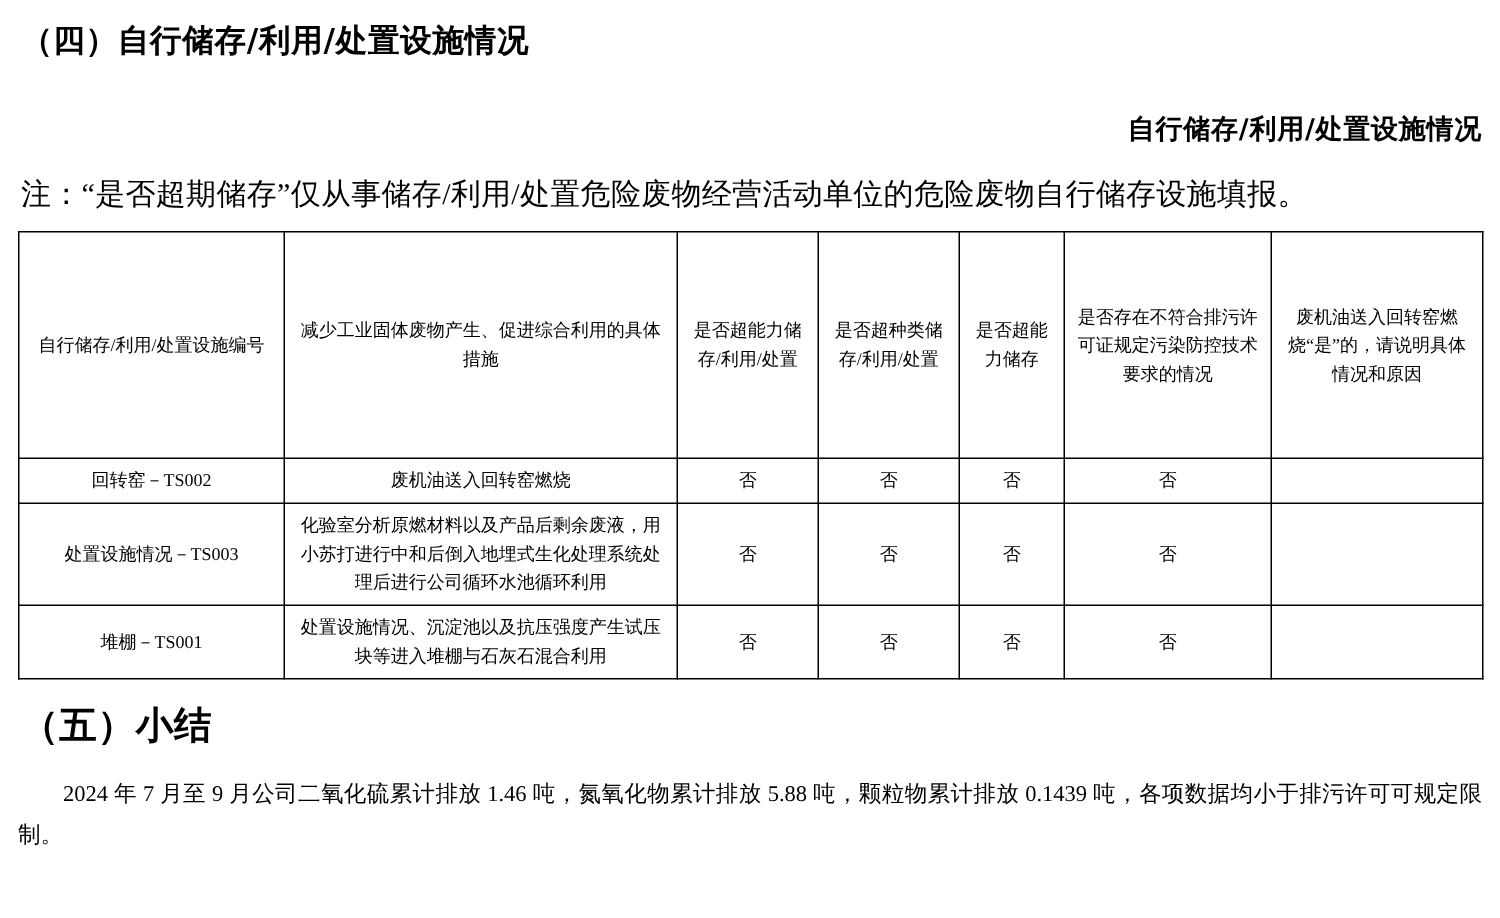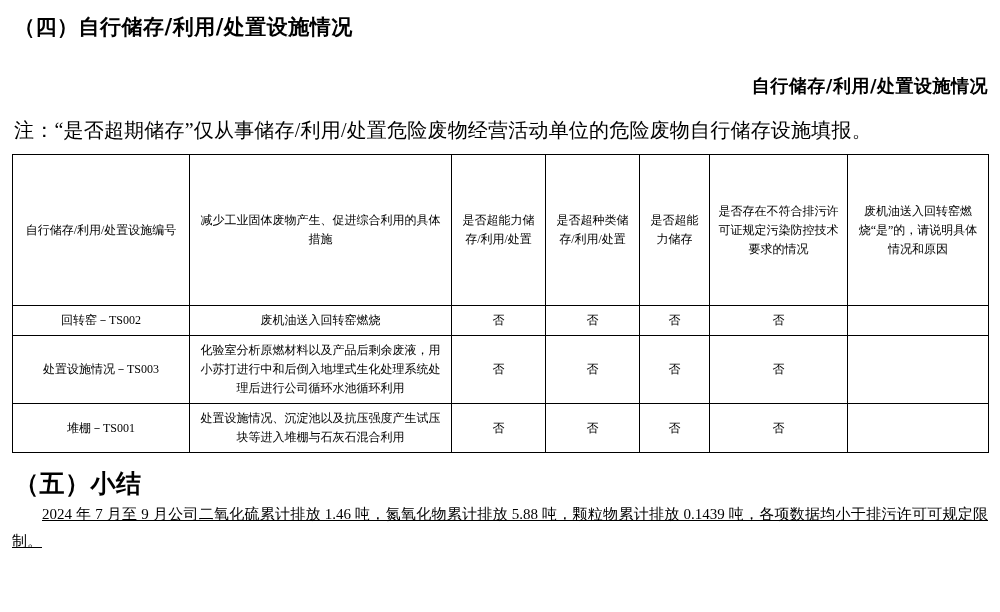--- a/index.html
+++ b/index.html
@@ -72,25 +72,24 @@
   .summary-heading {
     font-family: "DejaVu Sans", "Liberation Sans", sans-serif;
     font-weight: bold;
     font-size: 25px;
     letter-spacing: 0.5px;
     margin: 14px 0 0 2px;
     line-height: 34px;
   }
   .summary-para {
     font-size: 15px;
-    margin-top: 0;
+    margin-top: 16px;
     line-height: 27px;
     text-align: justify;
     text-indent: 2em;
-    text-decoration: underline;
   }
 </style>
 </head>
 <body>
 
 <div class="page">
 
   <div class="section-heading">（四）自行储存/利用/处置设施情况</div>
 
   <div class="table-title">自行储存/利用/处置设施情况</div>

